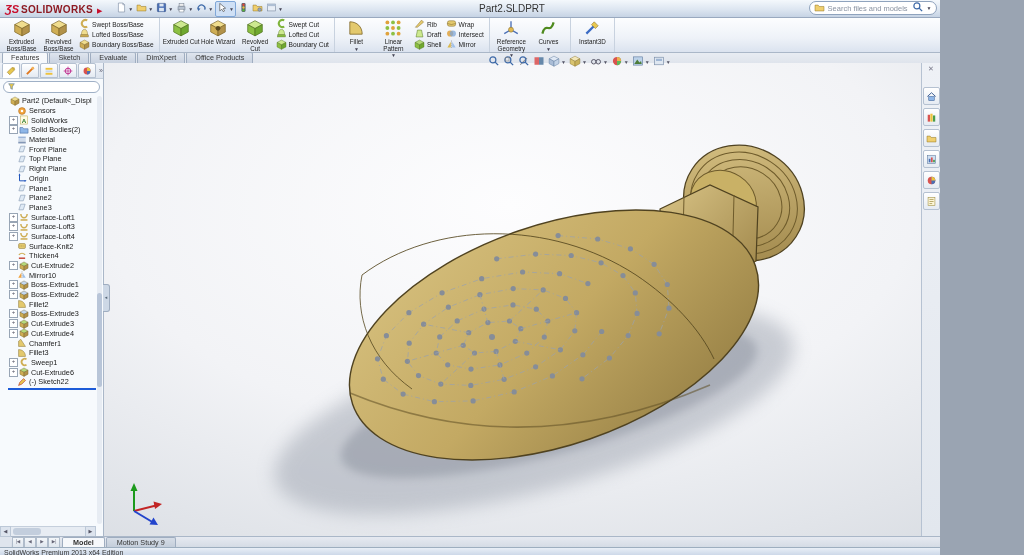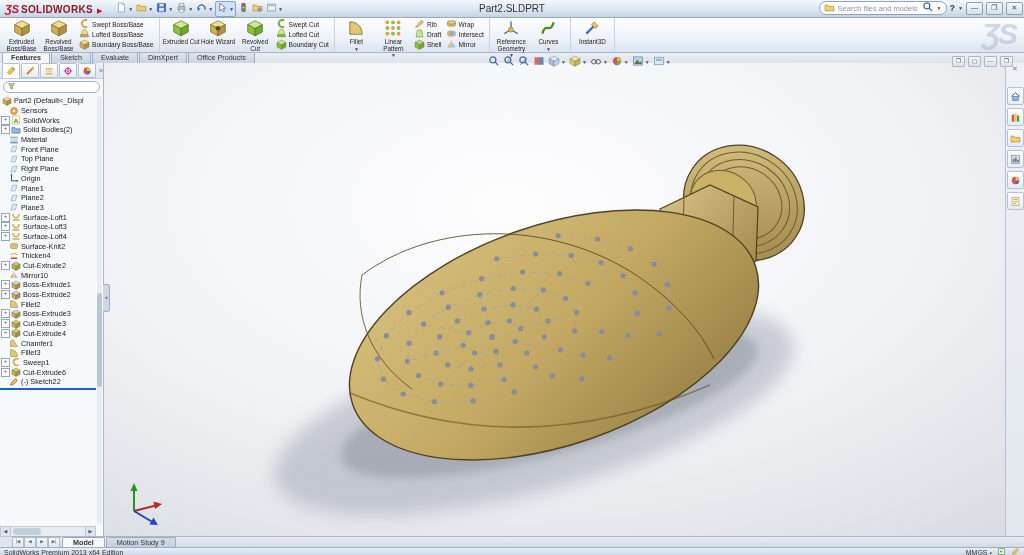--- a/index.html
+++ b/index.html
@@ -1,32 +1,32 @@
 <!DOCTYPE html>
 <html><head>
 <meta charset="utf-8">
 <style>
   html,body{margin:0;padding:0;background:#9aa4b2;}
-  #root{position:relative;width:1024px;height:555px;overflow:hidden;
+  #root{position:relative;width:940px;height:555px;overflow:hidden;
         font-family:"Liberation Sans",sans-serif;font-size:8px;color:#222;
         background:#dfe5ee;user-select:none;}
   
   .titlebar{position:absolute;left:0;top:0;width:1024px;height:17px;
     background:linear-gradient(#f4f8fc,#dde6f1 55%,#c6d3e4);
     border-bottom:1px solid #99a9bf;display:flex;align-items:center;z-index:50;}
   .logo{display:flex;align-items:baseline;gap:2px;padding:0 5px;}
   .logo .ds{color:#c8102e;font-weight:bold;font-style:italic;font-size:11px;}
   .logo .sw{font-size:10px;font-weight:bold;color:#8d1a22;letter-spacing:.3px;}
   .logo .lchev{color:#c8102e;font-size:7px;margin-left:2px;}
   .qa{display:flex;align-items:center;gap:1px;margin-left:8px;}
   .qabtn{display:flex;align-items:center;height:14px;padding:0 1px;border-radius:2px;}
   .qabtn.pressed{background:#cfe0f5;border:1px solid #7fa7d8;}
   .qabtn .dd{font-size:5px;color:#445;margin-left:1px;}
   .wtitle{position:absolute;left:0;right:0;text-align:center;font-size:10px;color:#333;pointer-events:none;}
-  .tright{position:absolute;right:1px;top:1px;display:flex;align-items:center;gap:3px;}
+  .tright{position:absolute;right:11px;top:1px;display:flex;align-items:center;gap:3px;}
   .searchbox{display:flex;align-items:center;gap:3px;width:118px;height:12px;background:#fff;
     border:1px solid #8fa3bd;border-radius:7px;padding:0 4px;}
   .searchbox .ph{color:#8a93a2;font-size:7.5px;flex:1;}
   .helpbtn{font-size:9px;color:#335;font-weight:bold;}
   .winbtn{width:15px;height:11px;border:1px solid #8fa0b6;border-radius:2px;
     background:linear-gradient(#f7fafd,#d4deeb);font-size:7px;line-height:9px;text-align:center;color:#445;}
   
   .ribbon{position:absolute;left:0;top:17px;width:1024px;height:35px;
     background:linear-gradient(#fdfeff,#eef2f8 60%,#dbe3ef);border-bottom:1px solid #aab7c8;z-index:40;}
   .rgroups{display:flex;align-items:stretch;height:35px;}
@@ -38,40 +38,40 @@
   .stackbtn{display:flex;align-items:center;gap:2px;font-size:6.6px;white-space:nowrap;color:#222;height:10px;}
   .watermark{position:absolute;right:8px;top:0px;font-size:30px;font-weight:bold;font-style:italic;
     color:rgba(148,163,190,.38);letter-spacing:-2px;pointer-events:none;}
   
   .tabsrow{position:absolute;left:0;top:52px;width:1024px;height:11px;
     background:linear-gradient(#e9edf3,#dfe4ec);z-index:30;}
   .ctabs{display:flex;height:11px;align-items:flex-end;padding-left:2px;}
   .ctab{padding:0 8px;height:10px;line-height:10px;font-size:7.2px;color:#333;
     background:linear-gradient(#dfe5ee,#c9d2e0);border:1px solid #9fadc0;border-bottom:none;
     border-radius:2px 2px 0 0;margin-right:1px;}
-  .ctab.active{background:#f6f8fb;font-weight:bold;position:relative;z-index:2;}
+  .ctab.active{background:#f6f8fb;font-weight:normal;position:relative;z-index:2;}
   
   .headsup{position:absolute;left:488px;top:55px;display:flex;align-items:center;gap:3px;z-index:45;}
   .hubtn{display:flex;align-items:center;gap:1px;}
   .hubtn .dd{font-size:5px;color:#556;}
   .docctl{position:absolute;left:952px;top:56px;display:flex;gap:3px;z-index:45;}
   .docbtn{width:11px;height:9px;border:1px solid #aab6c6;border-radius:1px;
     background:linear-gradient(#f2f5f9,#dde4ed);font-size:6px;line-height:8px;text-align:center;color:#667;}
   
   .lpanel{position:absolute;left:0;top:63px;width:103px;height:473px;
     background:#f7fafd;border-right:1px solid #aab7c8;z-index:20;}
   .ptabs{display:flex;align-items:center;height:15px;background:linear-gradient(#eef2f8,#dde4ee);
     border-bottom:1px solid #c2cdda;padding-left:2px;gap:1px;}
   .ptab{width:16px;height:13px;border:1px solid #b5c1d1;border-radius:2px 2px 0 0;
     background:linear-gradient(#fff,#e4eaf2);display:flex;align-items:center;justify-content:center;}
   .ptab.active{background:#fff;border-bottom-color:#fff;}
   .pchev{font-size:7px;color:#667;margin-left:2px;}
   .filterbox{display:flex;align-items:center;gap:2px;height:10px;margin:2px 3px;
     border:1px solid #9fb0c6;border-radius:6px;background:#fff;padding:0 3px;}
-  .tree{position:absolute;left:0;top:33px;right:7px;bottom:10px;overflow:hidden;}
+  .tree{position:absolute;left:0;top:33px;right:7px;bottom:10px;overflow:hidden;padding-left:8px;}
   .trow{display:flex;align-items:center;height:9.7px;white-space:nowrap;font-size:7.3px;color:#1a1a1a;}
   .trow .exp{width:7px;height:7px;margin-left:1px;margin-right:1px;flex:none;
     border:1px solid #98a5b5;background:#fff;font-size:6px;line-height:5px;text-align:center;color:#556;}
   .trow .noexp{width:9px;flex:none;}
   .trow .tico{flex:none;margin-right:2px;display:inline-flex;}
   .trow.root{font-size:7.3px;}
   .rollback{height:2px;background:#1d5bd8;margin:1px 0 0 0;}
   .vscroll{position:absolute;right:1px;top:33px;width:5px;bottom:12px;background:#e7ecf3;border-radius:3px;}
   .vthumb{position:absolute;left:0;width:5px;top:46%;height:22%;background:#b8c5d8;border-radius:3px;}
   .hscroll{position:absolute;left:0;bottom:0;width:96px;height:9px;background:#e7ecf3;

